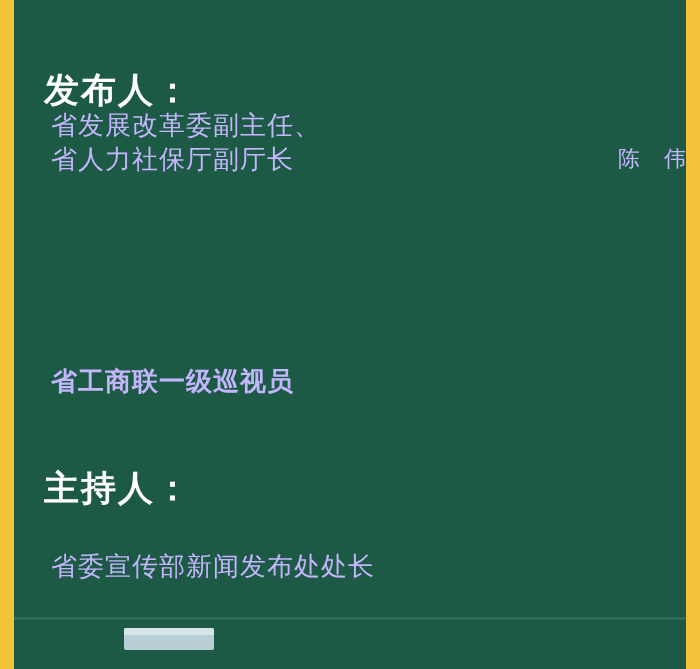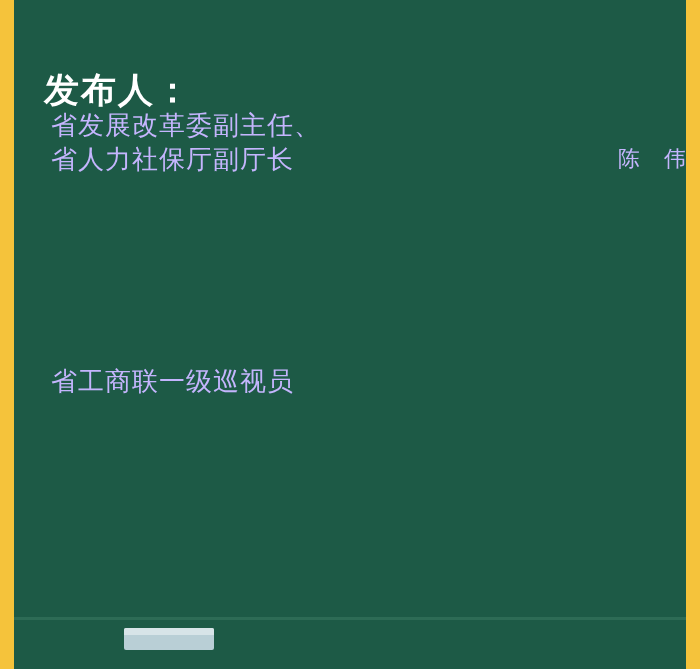--- a/index.html
+++ b/index.html
@@ -87,21 +87,21 @@
     top: 0;
     font-size: 22px;
     line-height: 42px;
     white-space: nowrap;
     letter-spacing: 1px;
     text-align: right;
   }
   .r1 { top: 138px; }
   .r2 { top: 245px; }
   .r3 { top: 302px; }
-  .r4 { top: 360px; }
+  .r4 { top: 360px; font-weight: bold; }
   .r5 { top: 545px; }
 
   
   .tray-line {
     position: absolute;
     left: 14px;
     top: 617px;
     width: 672px;
     height: 3px;
     background: #2d6b55;
@@ -140,22 +140,24 @@
         <span class="role">省人力社保厅副厅长</span>
         <span class="name">陈　伟</span>
       </div>
 
 
 
       <div class="row r4">
         <span class="role">省工商联一级巡视员</span>
       </div>
 
+      <div class="section-title title-host">主持人：</div>
 
       <div class="row r5">
+        <span class="role">省委宣传部新闻发布处处长</span>
       </div>
 
     </div>
   </div>
 
   <div class="board-bottom"></div>
   <div class="tray-line"></div>
   <div class="eraser"></div>
   <div class="eraser-top"></div>
 

